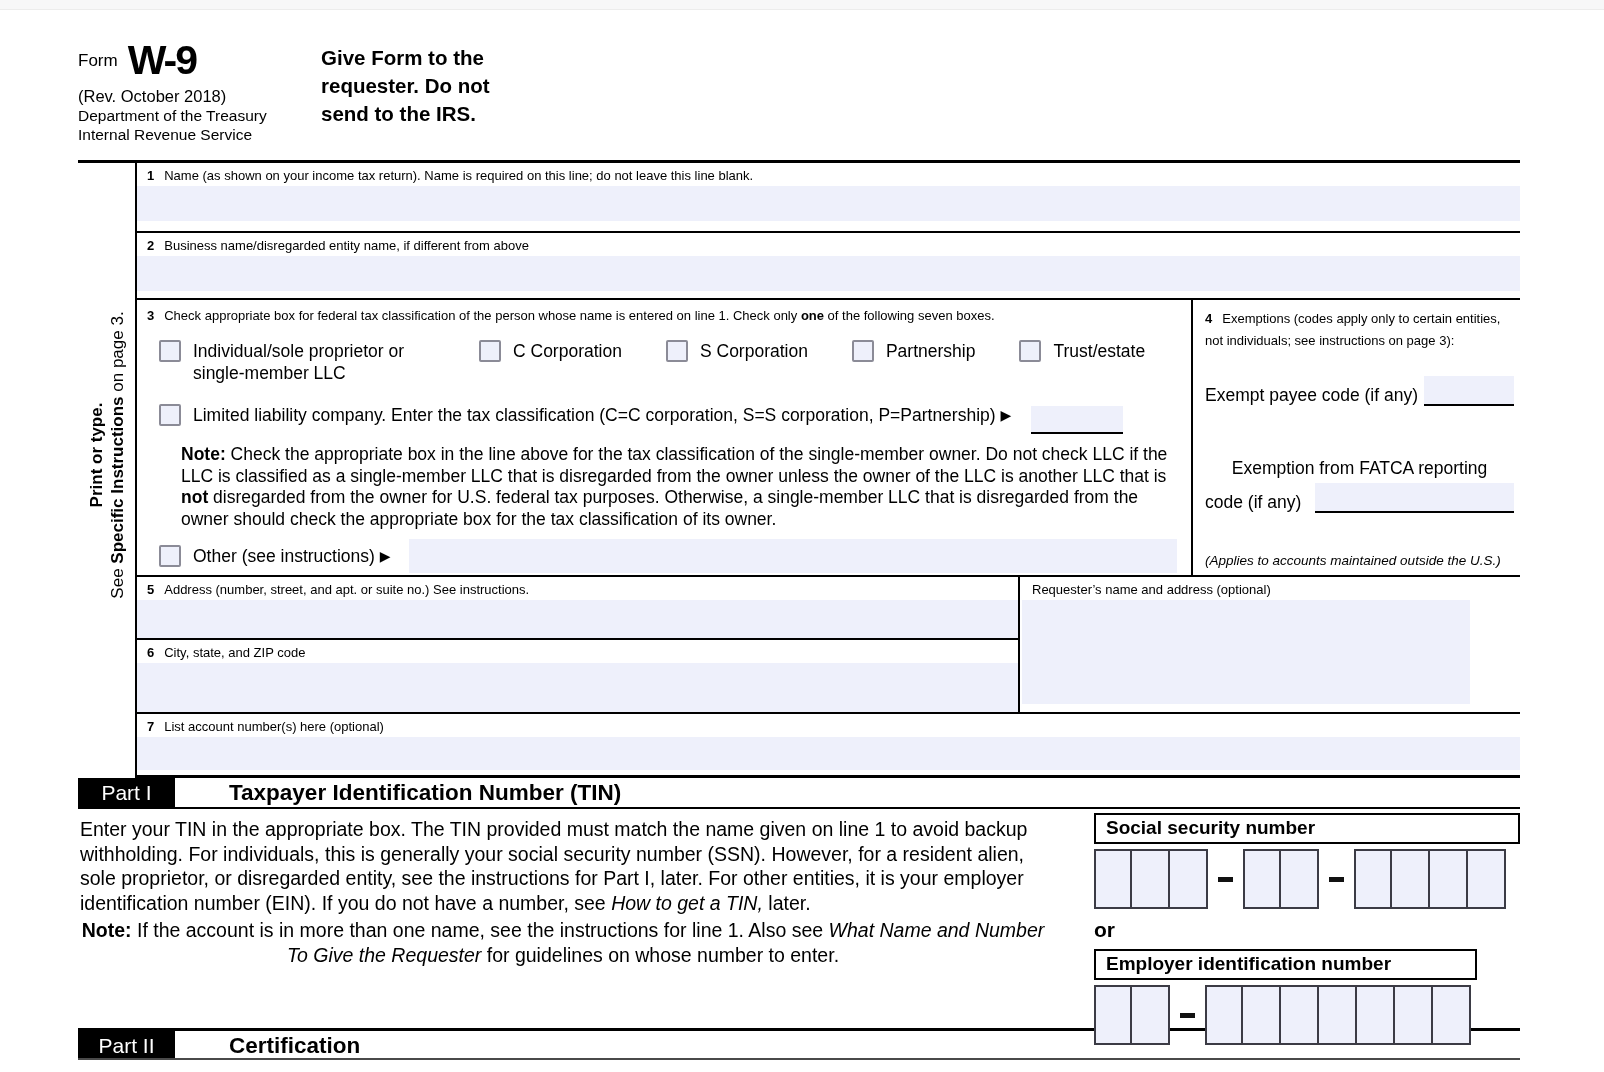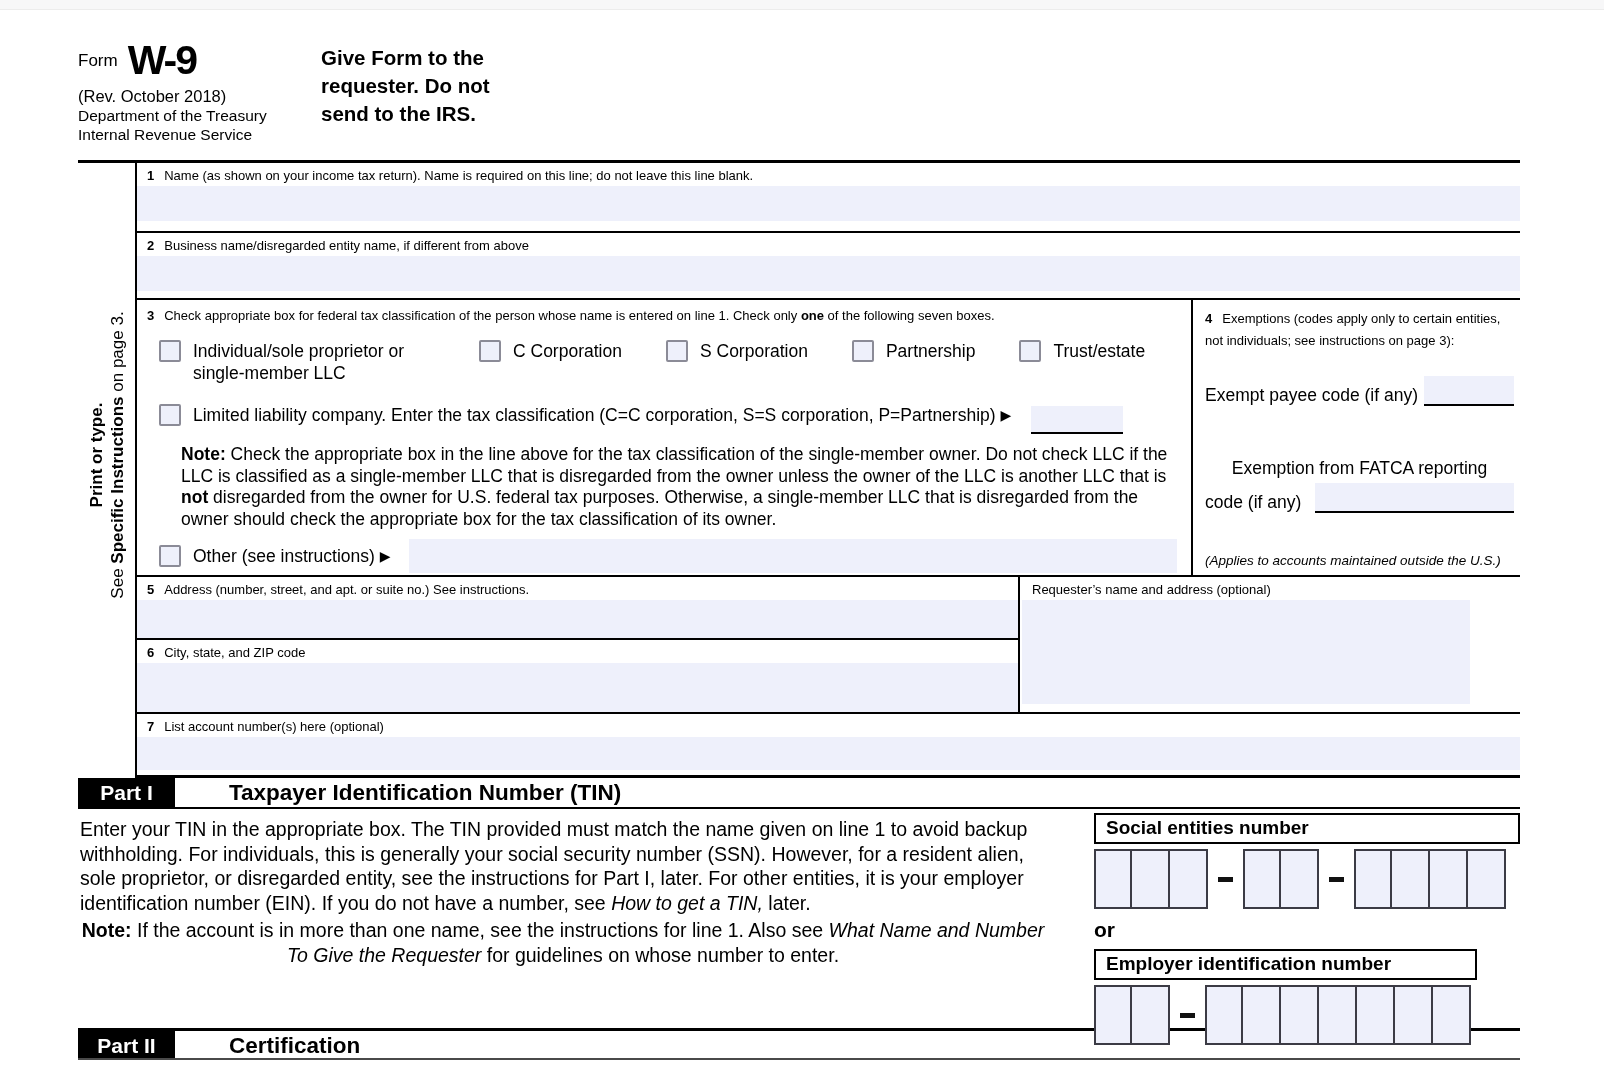--- a/index.html
+++ b/index.html
@@ -70,21 +70,21 @@
   .row5 { border-bottom:2px solid #000; } .row5 .input { height:38px; }
   .row6 { flex:1; display:flex; flex-direction:column; } .row6 .input { flex:1; }
   .req-col { width:502px; border-left:2px solid #000; }
   .req-col .flabel { padding-left:12px; }
   .req-input { margin-left:2px; width:448px; height:104px; background:#eef0fb; }
 
   .row7 { height:61px; border-bottom:none; } .row7 .input { height:33px; }
 
   
   .part-bar { display:flex; align-items:stretch; border-bottom:2px solid #000; height:31px; }
-  .part-tag { width:97px; background:#000; color:#fff; font-weight:bold; font-size:21px; text-align:center; line-height:29px; }
+  .part-tag { width:97px; background:#000; color:#fff; font-weight:normal; font-size:21px; text-align:center; line-height:29px; }
   .part-title { font-weight:bold; font-size:22.5px; line-height:29px; margin-left:54px; }
 
   
   .p1 { display:flex; height:219px; }
   .p1-text { width:998px; padding:8px 30px 0 2px; font-size:19.5px; line-height:24.5px; }
   .p1-note { margin-top:3px;text-align:center; }
   .tin-col { flex:1; padding-left:18px; }
   .tin-label-box { border:2px solid #000; font-weight:bold; font-size:19px; padding:2px 10px 3px 10px; margin-top:4px; }
   .ssn-box { width:100%; }
   .ein-box { width:383px; margin-top:7px; }
@@ -226,21 +226,21 @@
       <div class="part-tag">Part I</div>
       <div class="part-title">Taxpayer Identification Number (TIN)</div>
     </div>
 
     <div class="p1">
       <div class="p1-text">
         <div><span>Enter your TIN in the appropriate box. The TIN provided must match the name given on line 1 to avoid backup withholding. For individuals, this is generally your social security number (SSN). However, for a resident alien, sole proprietor, or disregarded entity, see the instructions for Part I, later. For other entities, it is your employer identification number (EIN). If you do not have a number, see </span><i>How to get a TIN,</i><span> later.</span></div>
         <div class="p1-note"><b>Note:</b><span> If the account is in more than one name, see the instructions for line 1. Also see </span><i>What Name and Number To Give the Requester</i><span> for guidelines on whose number to enter.</span></div>
       </div>
       <div class="tin-col">
-        <div class="tin-label-box ssn-box">Social entities number</div>
+        <div class="tin-label-box ssn-box">Social security number</div>
         <div class="cells-row">
             <span class="cell-group">
               <span class="tin-cell"></span>
               <span class="tin-cell"></span>
               <span class="tin-cell"></span>
             </span>
             <span class="tin-dash"></span>
             <span class="cell-group">
               <span class="tin-cell"></span>
               <span class="tin-cell"></span>

